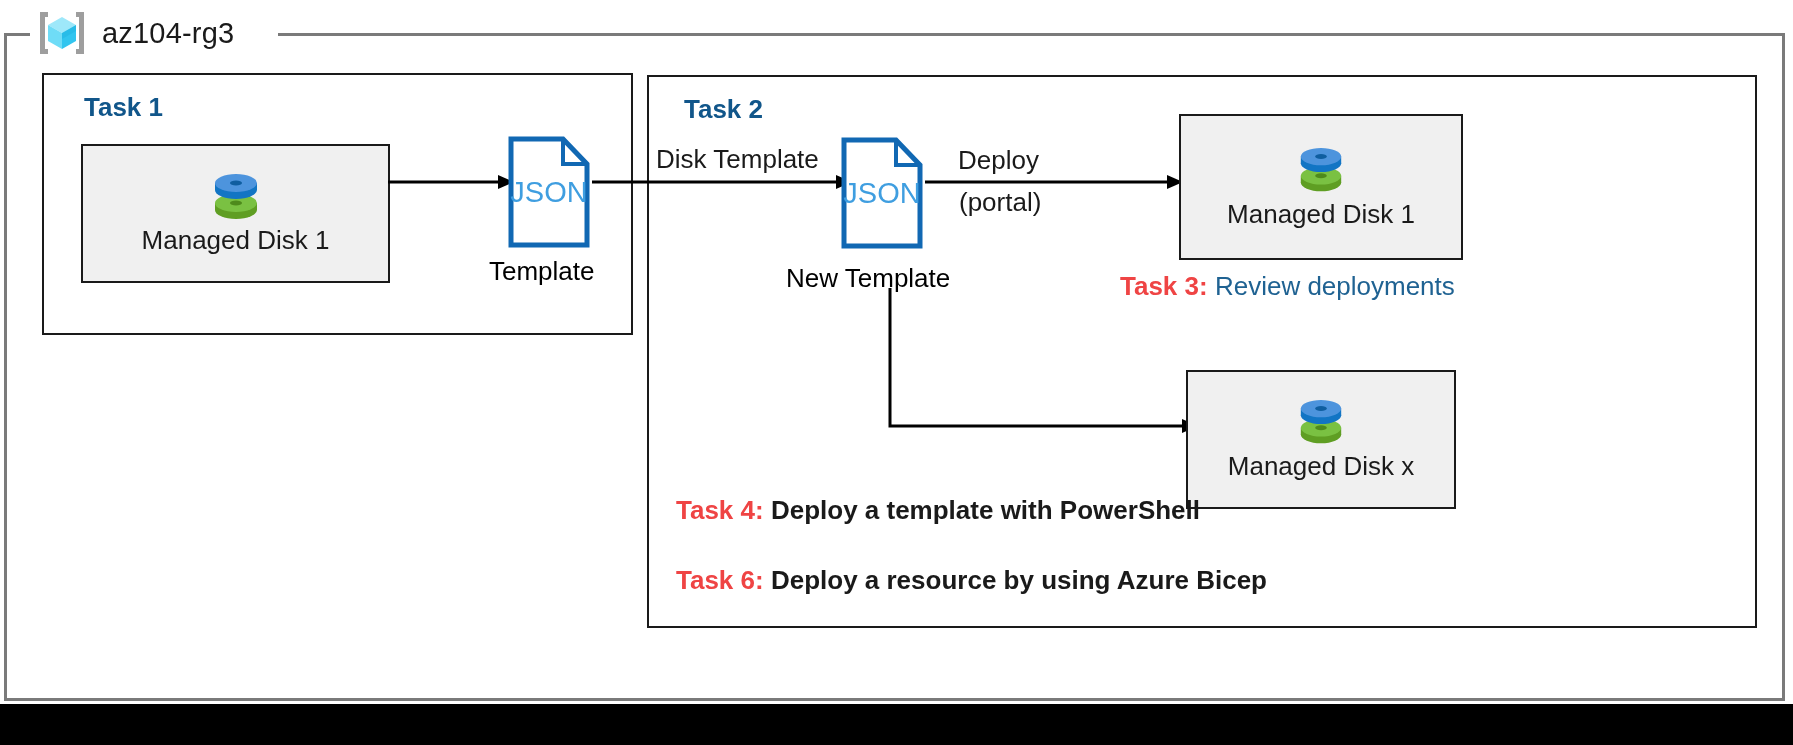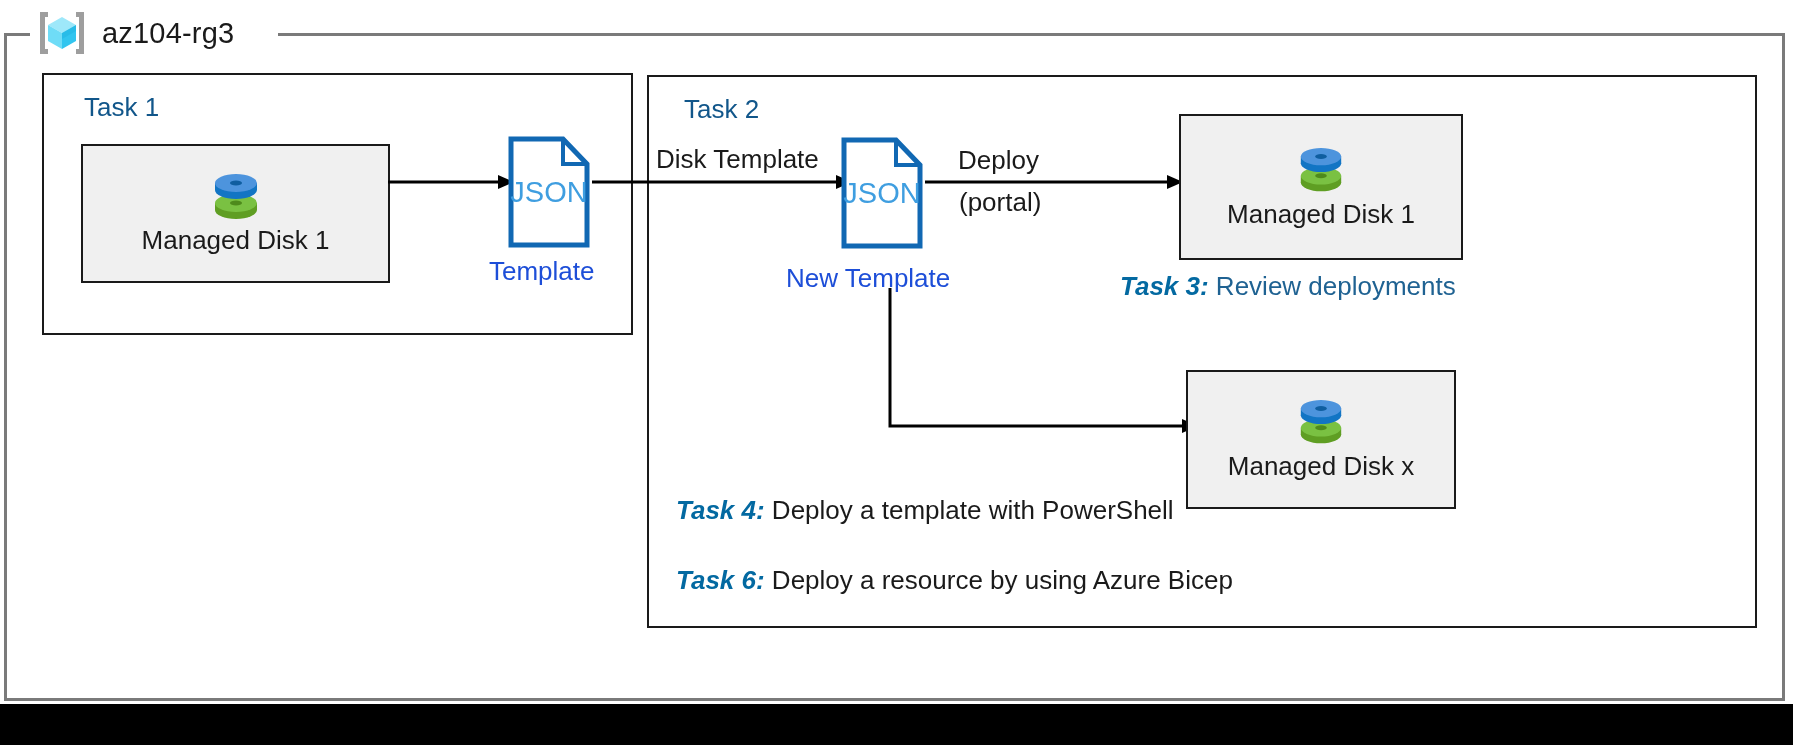--- a/index.html
+++ b/index.html
@@ -85,21 +85,21 @@
     border: 2px solid #1a1a1a;
     box-sizing: border-box;
     background: transparent;
   }
   #task1-box { left: 42px;  top: 73px; width: 591px; height: 262px; }
   #task2-box { left: 647px; top: 75px; width: 1110px; height: 553px; }
 
   .task-heading {
     position: absolute;
     font-size: 26px;
-    font-weight: normal;
+    font-weight: bold;
     color: #11568a;
     white-space: nowrap;
   }
   #task1-heading { left: 84px;  top: 92px; }
   #task2-heading { left: 684px; top: 94px; }
 
   
   .resource-tile {
     position: absolute;
     background: #f0f0f0;
@@ -129,21 +129,21 @@
   
   .json-file {
     position: absolute;
   }
   #json1 { left: 508px; top: 136px; width: 82px; height: 112px; }
   #json2 { left: 841px; top: 137px; width: 82px; height: 112px; }
 
   .json-caption {
     position: absolute;
     font-size: 26px;
-    color: #1d4ed8;
+    color: #000000;
     white-space: nowrap;
   }
   #json1-caption { left: 489px; top: 256px; }
   #json2-caption { left: 786px; top: 263px; }
 
   
   .connector {
     position: absolute;
     pointer-events: none;
   }
@@ -162,28 +162,28 @@
 
   
   .task-note {
     position: absolute;
     font-size: 26px;
     white-space: nowrap;
     line-height: 1.0;
   }
   .task-note .note-key {
     font-weight: bold;
-    color: #0369a1;
-    font-style: italic;
+    color: #ef4444;
   }
   .task-note .note-val-blue {
     color: #1f6292;
   }
   .task-note .note-val-dark {
     color: #1a1a1a;
+    font-weight: bold;
   }
   #task3-note { left: 1120px; top: 273px; }
   #task4-note { left: 676px;  top: 497px; }
   #task5-note { left: 676px;  top: 532px; }
   #task6-note { left: 676px;  top: 567px; }
 </style>
 </head>
 <body>
 
 <div id="canvas">

